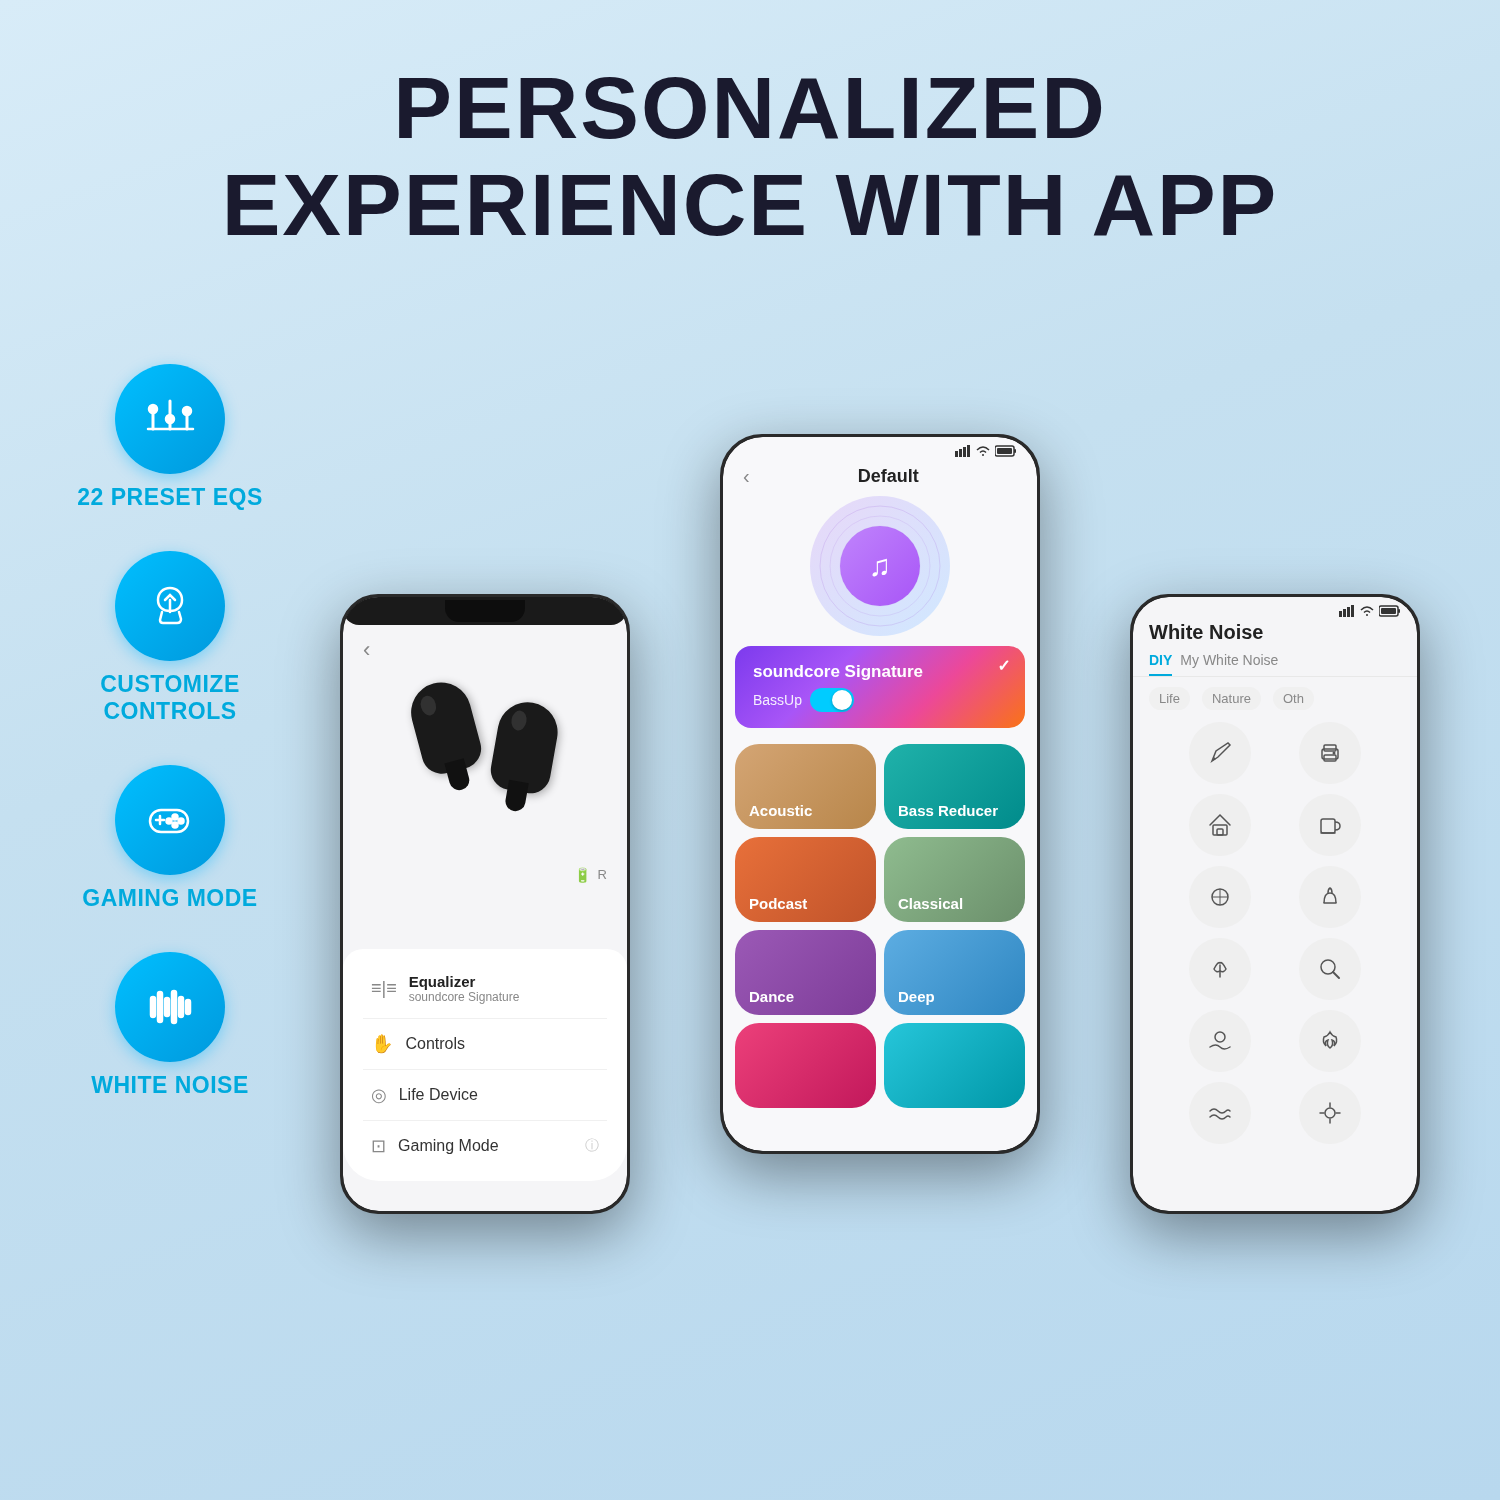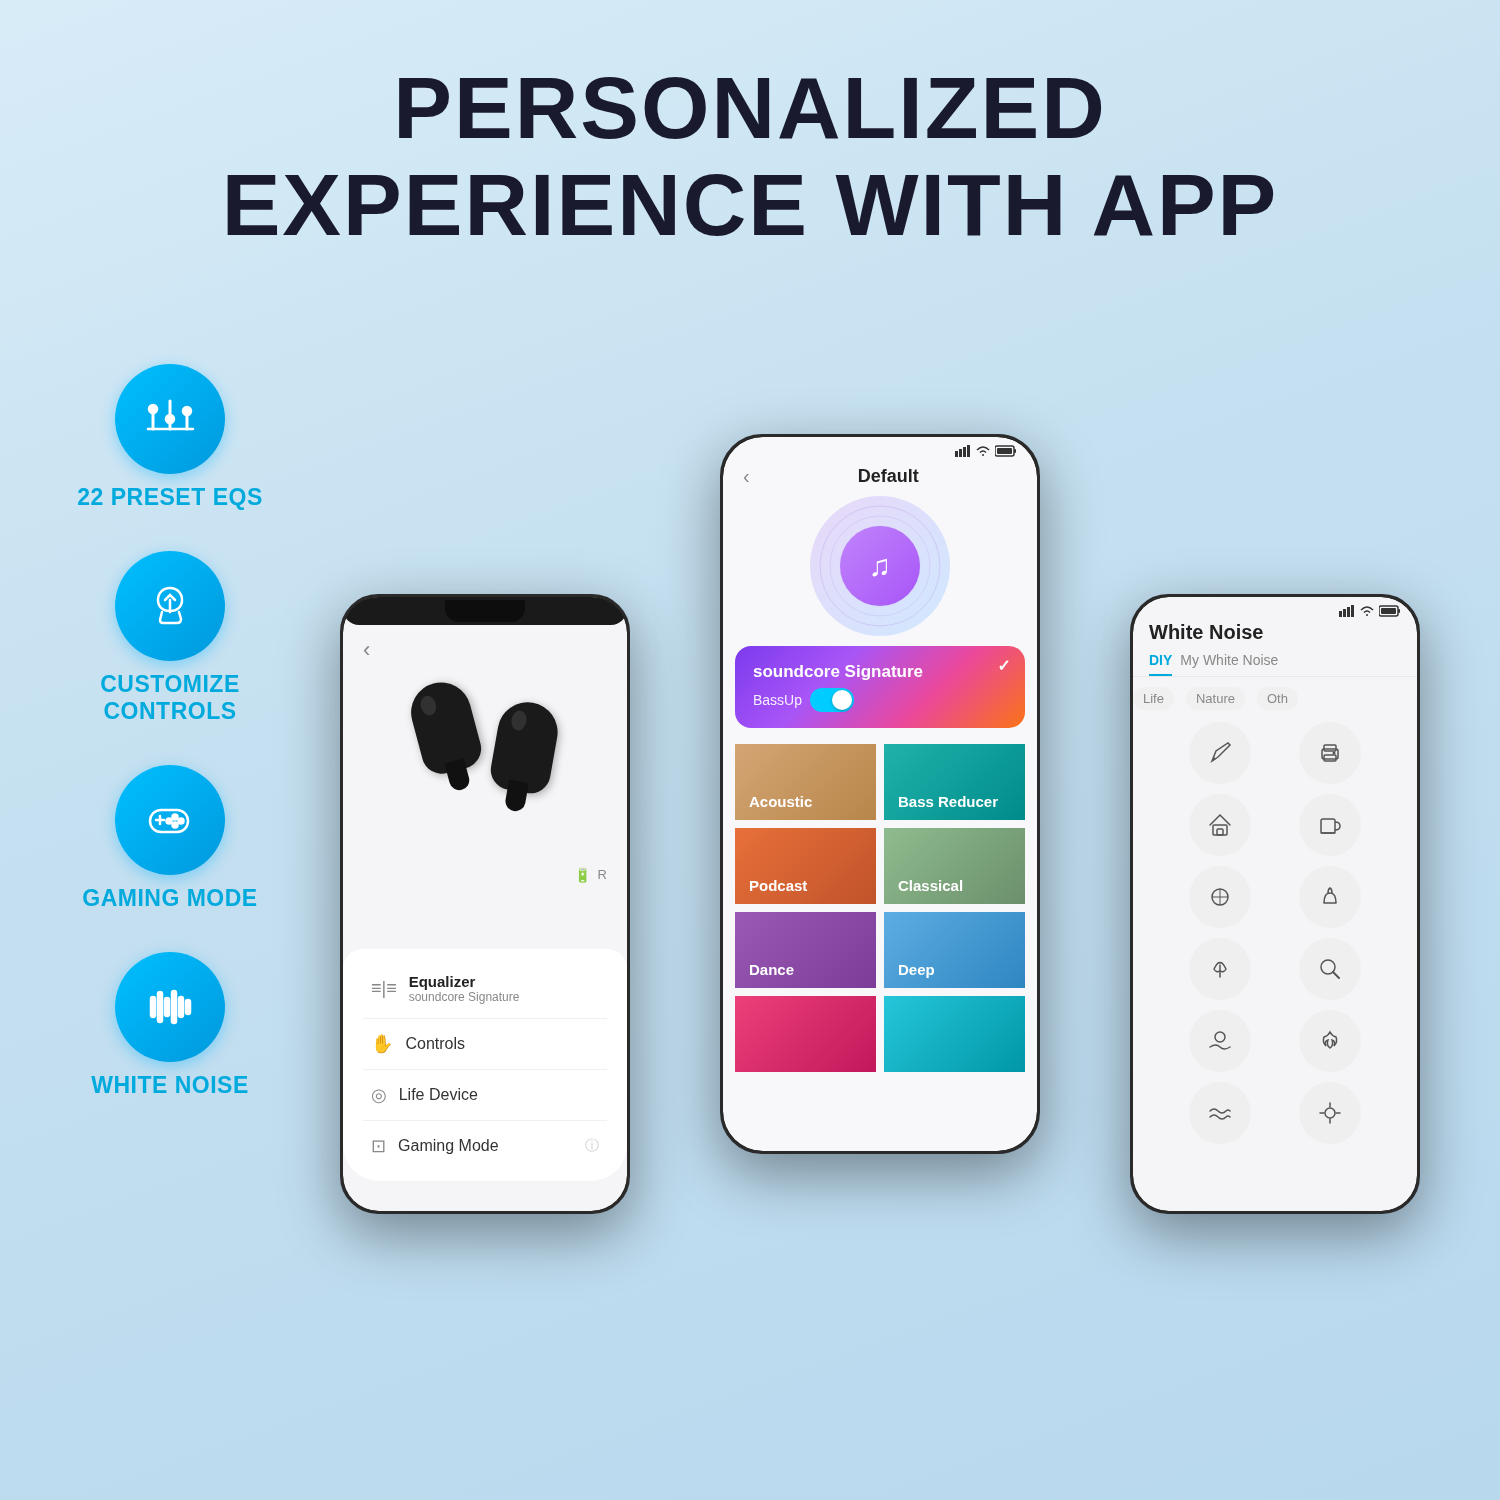--- a/index.html
+++ b/index.html
@@ -319,22 +319,22 @@
     }
 
     
     .eq-grid {
       display: grid;
       grid-template-columns: 1fr 1fr;
       gap: 8px;
       padding: 8px 12px;
     }
     .eq-tile {
-      border-radius: 0;
-      height: 76px;
+      border-radius: 24px;
+      height: 85px;
       display: flex;
       align-items: flex-end;
       padding: 10px 14px;
       position: relative;
       overflow: hidden;
     }
     .eq-tile-label { color: white; font-size: 15px; font-weight: 600; z-index: 2; }
     .eq-acoustic { background: linear-gradient(135deg, #d4a574, #b8864a); }
     .eq-bass { background: linear-gradient(135deg, #20b2aa, #008b8b); }
     .eq-classical { background: linear-gradient(135deg, #8fbc8f, #6b8f6b); }
@@ -386,21 +386,21 @@
       color: #888;
       padding-bottom: 6px;
     }
     .right-tab.active {
       color: #00aadd;
       border-bottom: 2px solid #00aadd;
       font-weight: 600;
     }
     .right-sub-tabs {
       display: flex;
-      padding: 0 0;
+      padding: 0 16px;
       gap: 12px;
       margin-bottom: 12px;
     }
     .right-sub-tab {
       font-size: 13px;
       color: #888;
       padding: 4px 10px;
       border-radius: 12px;
       background: #f0f0f0;
     }

